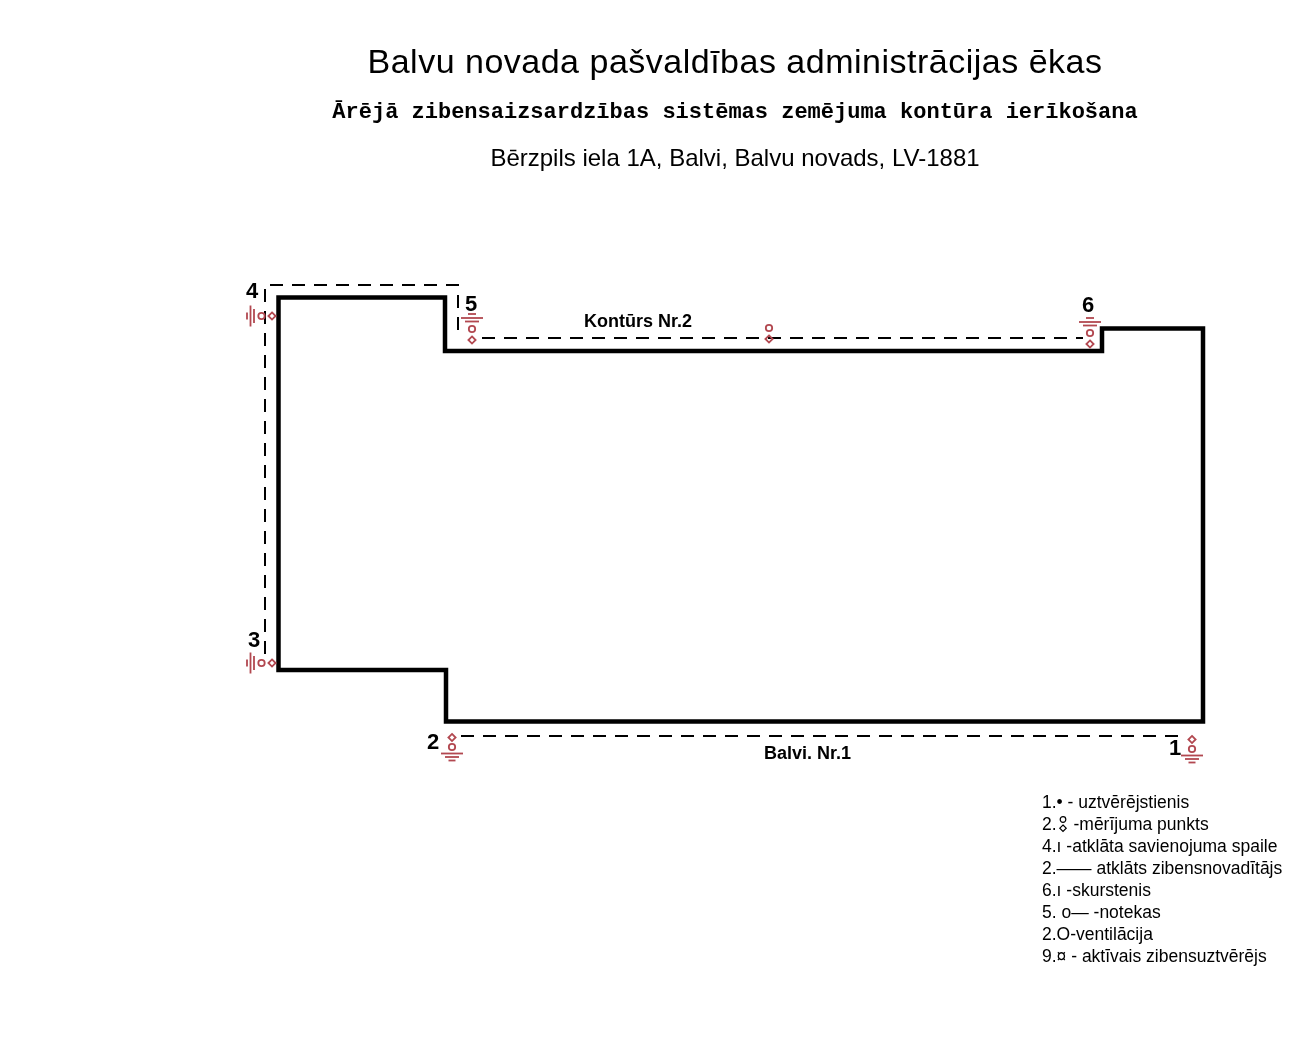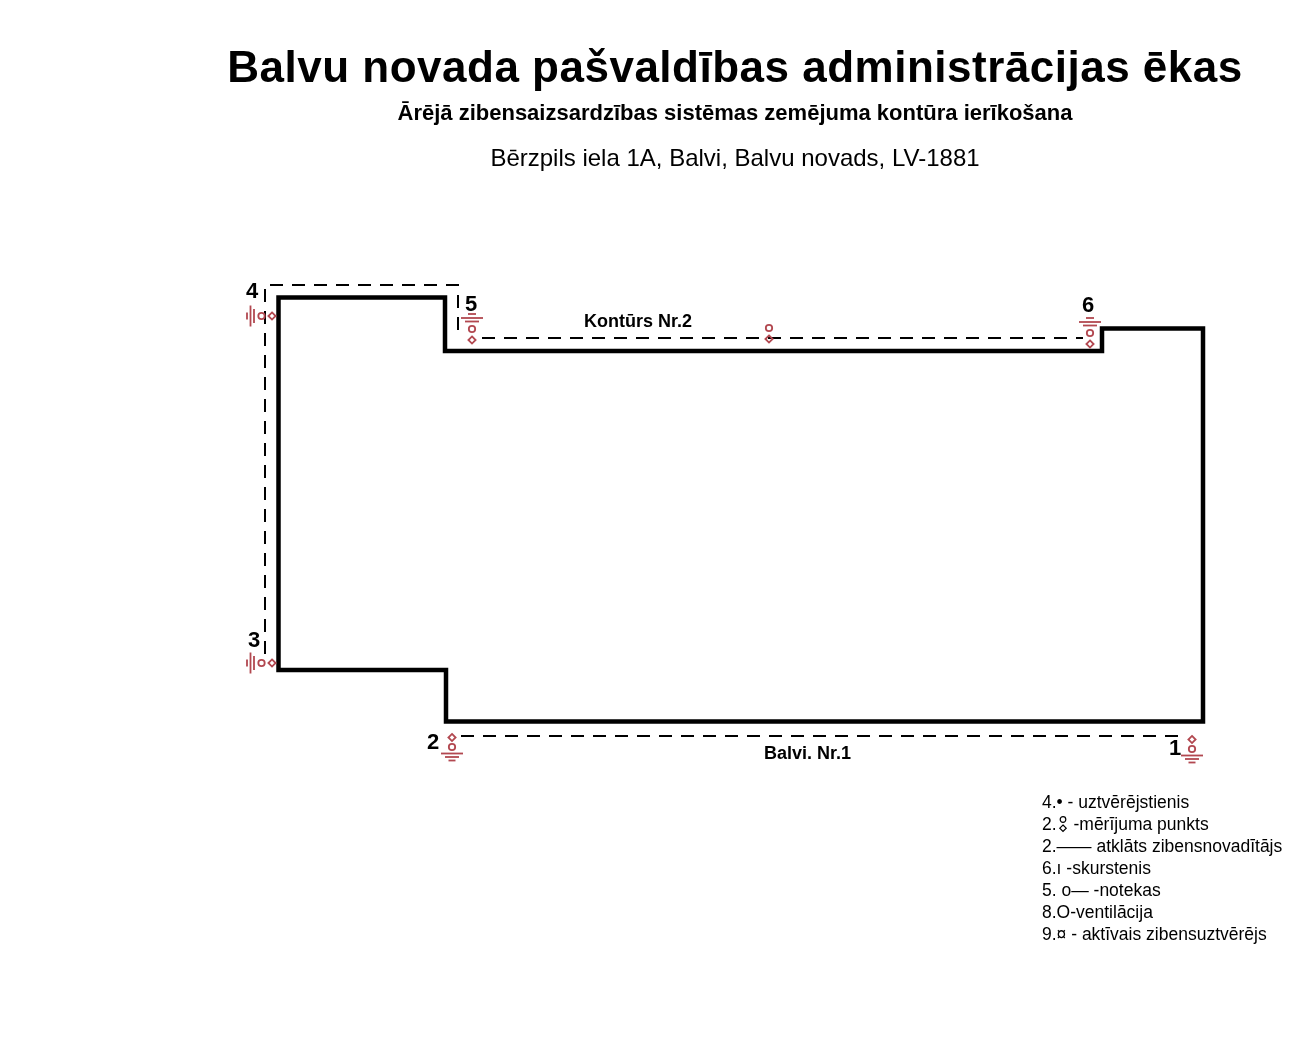--- a/index.html
+++ b/index.html
@@ -3,22 +3,22 @@
 <meta charset="utf-8">
 <style>
   html,body{margin:0;padding:0;}
   body{
     width:1294px;height:1050px;position:relative;background:#ffffff;overflow:hidden;
     font-family:"Liberation Sans","DejaVu Sans",sans-serif;color:#000;
   }
   .abs{position:absolute;}
   
   .header{left:180px;top:0;width:1110px;text-align:center;}
-  .title-main{position:absolute;left:0;top:42px;width:100%;font-size:44px;font-weight:700;letter-spacing:0.5px;}
-  .title-sub{position:absolute;left:0;top:100px;width:100%;font-size:22px;font-weight:700;}
+  .title-main{position:absolute;left:0;top:42px;width:100%;font-size:34px;font-weight:400;letter-spacing:0.5px;}
+  .title-sub{position:absolute;left:0;top:100px;width:100%;font-size:22px;font-weight:700;font-family:Liberation Mono, monospace;}
   .title-addr{position:absolute;left:0;top:144px;width:100%;font-size:24px;font-weight:400;}
   
   .pt-label{position:absolute;font-size:22px;font-weight:700;line-height:1;}
   .contour-label{position:absolute;font-size:18px;font-weight:700;line-height:1;}
   
   .legend{left:1042px;top:791px;width:250px;font-size:17.5px;line-height:22px;}
   .legend-item{white-space:normal;}
   .legend-icon{display:inline-block;vertical-align:-3px;margin:0 1px;}
   svg{display:block;}
   #diagram-svg{position:absolute;left:0;top:0;}
@@ -101,28 +101,29 @@
 <div class="pt-label" style="left:1082px;top:294px;">6</div>
 <div class="pt-label" style="left:248px;top:629px;">3</div>
 <div class="pt-label" style="left:427px;top:731px;">2</div>
 <div class="pt-label" style="left:1169px;top:737px;">1</div>
 
 <div class="contour-label" style="left:584px;top:312px;">Kontūrs Nr.2</div>
 <div class="contour-label" style="left:764px;top:744px;">Balvi. Nr.1</div>
 
 <div class="abs legend">
 
-  <div class="legend-item">4.• - uztvērējstienis</div>
+  <div class="legend-item">1.• - uztvērējstienis</div>
 
   <div class="legend-item">
     <span>2.</span><svg class="legend-icon" width="10" height="18" viewBox="0 0 10 18">
       <circle cx="5" cy="4.5" r="2.8" fill="none" stroke="#000" stroke-width="1.2"></circle>
       <path d="M 5,10 L 8.2,13.2 L 5,16.4 L 1.8,13.2 Z" fill="none" stroke="#000" stroke-width="1.2"></path>
     </svg><span> -mērījuma punkts</span>
   </div>
 
 
+  <div class="legend-item">4.ı  -atklāta savienojuma spaile</div>
   <div class="legend-item">2.—— atklāts zibensnovadītājs</div>
   <div class="legend-item">6.ı  -skurstenis</div>
   <div class="legend-item">5. o— -notekas</div>
-  <div class="legend-item">8.O-ventilācija</div>
+  <div class="legend-item">2.O-ventilācija</div>
   <div class="legend-item">9.¤ - aktīvais zibensuztvērējs</div>
 </div>
 
 </body></html>

